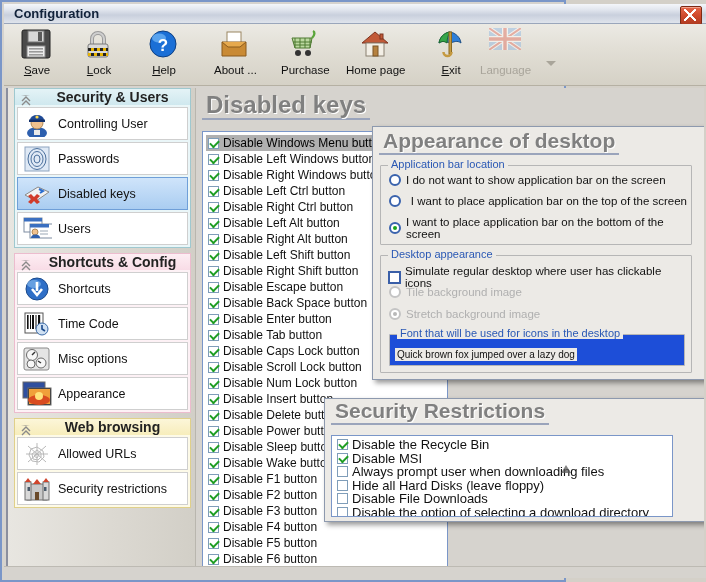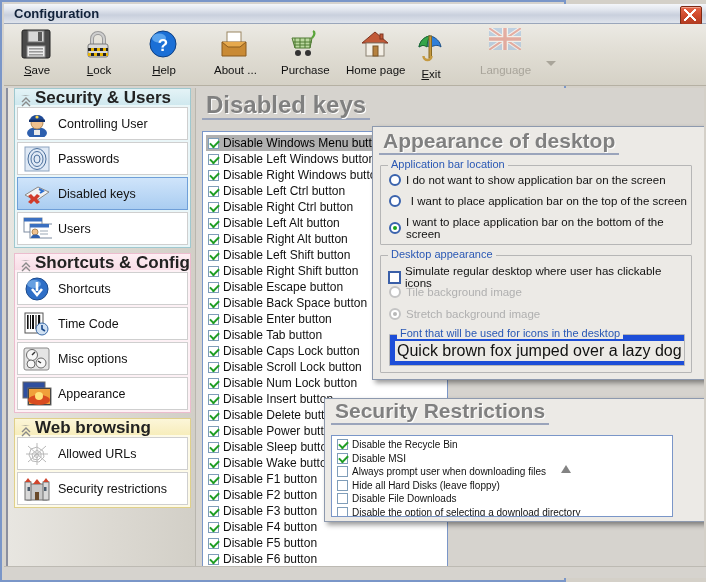--- a/index.html
+++ b/index.html
@@ -67,24 +67,25 @@
     position:absolute;left:4px;top:86px;width:190px;height:490px;
     background:linear-gradient(90deg,#e8e6e1 0%,#dcd9d2 55%,#d2cfc7 100%);
     border-left:2px solid #8b8f9e;
     border-right:1px solid #b9b6ae;
     box-sizing:border-box;
     overflow:hidden;
   }
   .grp{margin:0 4px 0 6px;}
   .grp-head{
     height:17px;line-height:17px;
-    font-size:17px;font-weight:bold;color:#222;
+    font-size:14px;font-weight:bold;color:#222;
     padding-left:20px;position:relative;
     border:1px solid transparent;border-bottom:none;
     box-sizing:border-box;
+    text-align:center;
   }
   .grp-head .chev{
     position:absolute;left:6px;top:4px;width:9px;height:9px;
   }
   .grp-head .chev:before,.grp-head .chev:after{
     content:"";position:absolute;left:0;width:9px;height:0;
     border-top:1.6px solid #777;
   }
   .grp-head .chev:before{top:2px;
     clip-path:polygon(0 100%,50% 0,100% 100%,100% 100%,50% 40%,0 100%);}
@@ -164,29 +165,29 @@
     position:absolute;border:1px solid #b6b6b6;border-radius:1px;
     box-sizing:border-box;
   }
   .fs-legend{
     position:absolute;top:-8px;left:7px;background:#eceae6;padding:0 3px;
     font-size:11px;color:#2a58b4;white-space:nowrap;
   }
   .opt{display:flex;align-items:center;font-size:11.5px;color:#111;cursor:pointer;}
   .opt.dim{color:#b0b0b0;}
   .fontsample{
-    position:absolute;left:5px;bottom:4px;font-size:16px;color:#111;
+    position:absolute;left:5px;bottom:4px;font-size:10px;color:#111;
     background:#eceae6;padding:1px 2px;white-space:nowrap;
   }
   .sec-list{
     position:absolute;left:6px;top:36px;width:342px;height:82px;
     background:#fff;border:1px solid #7a96c8;box-sizing:border-box;padding:2px 0 0 3px;
     overflow:hidden;
   }
-  .sec-list .krow{height:13.5px;line-height:13.5px;font-size:10px;}
+  .sec-list .krow{height:13.5px;line-height:13.5px;font-size:13px;}
   .sec-arrow{
     position:absolute;left:236px;top:66px;width:0;height:0;
     border-left:5px solid transparent;border-right:5px solid transparent;
     border-bottom:8px solid #5a5a5a;opacity:.75;
   }
   .statusbar{
     position:absolute;left:2px;bottom:2px;width:702px;height:12px;
     background:#d6d3ce;border-top:1px solid #bdbab3;box-sizing:border-box;
   }
 </style>
@@ -263,21 +264,21 @@
       </div>
       <div class="tb-item" style="left: 342px;">
         <div class="tb-ico"><svg viewBox="0 0 32 32" width="32" height="32">
             <path d="M16 4 L29 15 L3 15 Z" fill="#c25a38" stroke="#7d3420"></path>
             <rect x="7" y="15" width="18" height="13" fill="#f3efe6" stroke="#8a8070"></rect>
             <rect x="14" y="18" width="5" height="10" fill="#b5813f" stroke="#7a5526"></rect>
             <rect x="21" y="6" width="3" height="5" fill="#c25a38" stroke="#7d3420"></rect>
           </svg></div>
         <div class="tb-lbl">Home page</div>
       </div>
-      <div class="tb-item" style="left: 410px; justify-content: center;">
+      <div class="tb-item" style="left: 430px;">
         <div class="tb-ico"><svg viewBox="0 0 32 32" width="32" height="32">
             <path d="M5 15 C6 7 14 4 16 4 C18 4 26 7 27 15 C23 12 20 14 16 15 C12 14 9 12 5 15 Z" fill="#2f7fd8" stroke="#1d4f86"></path>
             <path d="M5 15 C6 7 13 4 16 4 C14 7 13 11 13 15 C10 13 8 13 5 15 Z" fill="#35a54a" stroke="#1d6b2c"></path>
             <rect x="15" y="4" width="2.5" height="22" fill="#c59a41" stroke="#8a6a20"></rect>
             <path d="M17.5 24 a4 4 0 0 1-8 0" fill="none" stroke="#c59a41" stroke-width="2.5"></path>
           </svg></div>
         <div class="tb-lbl"><u>E</u>xit</div>
       </div>
       <div class="tb-item disabled" style="left: 476px;">
         <div class="tb-ico"><svg viewBox="0 0 32 22" width="32" height="22">

